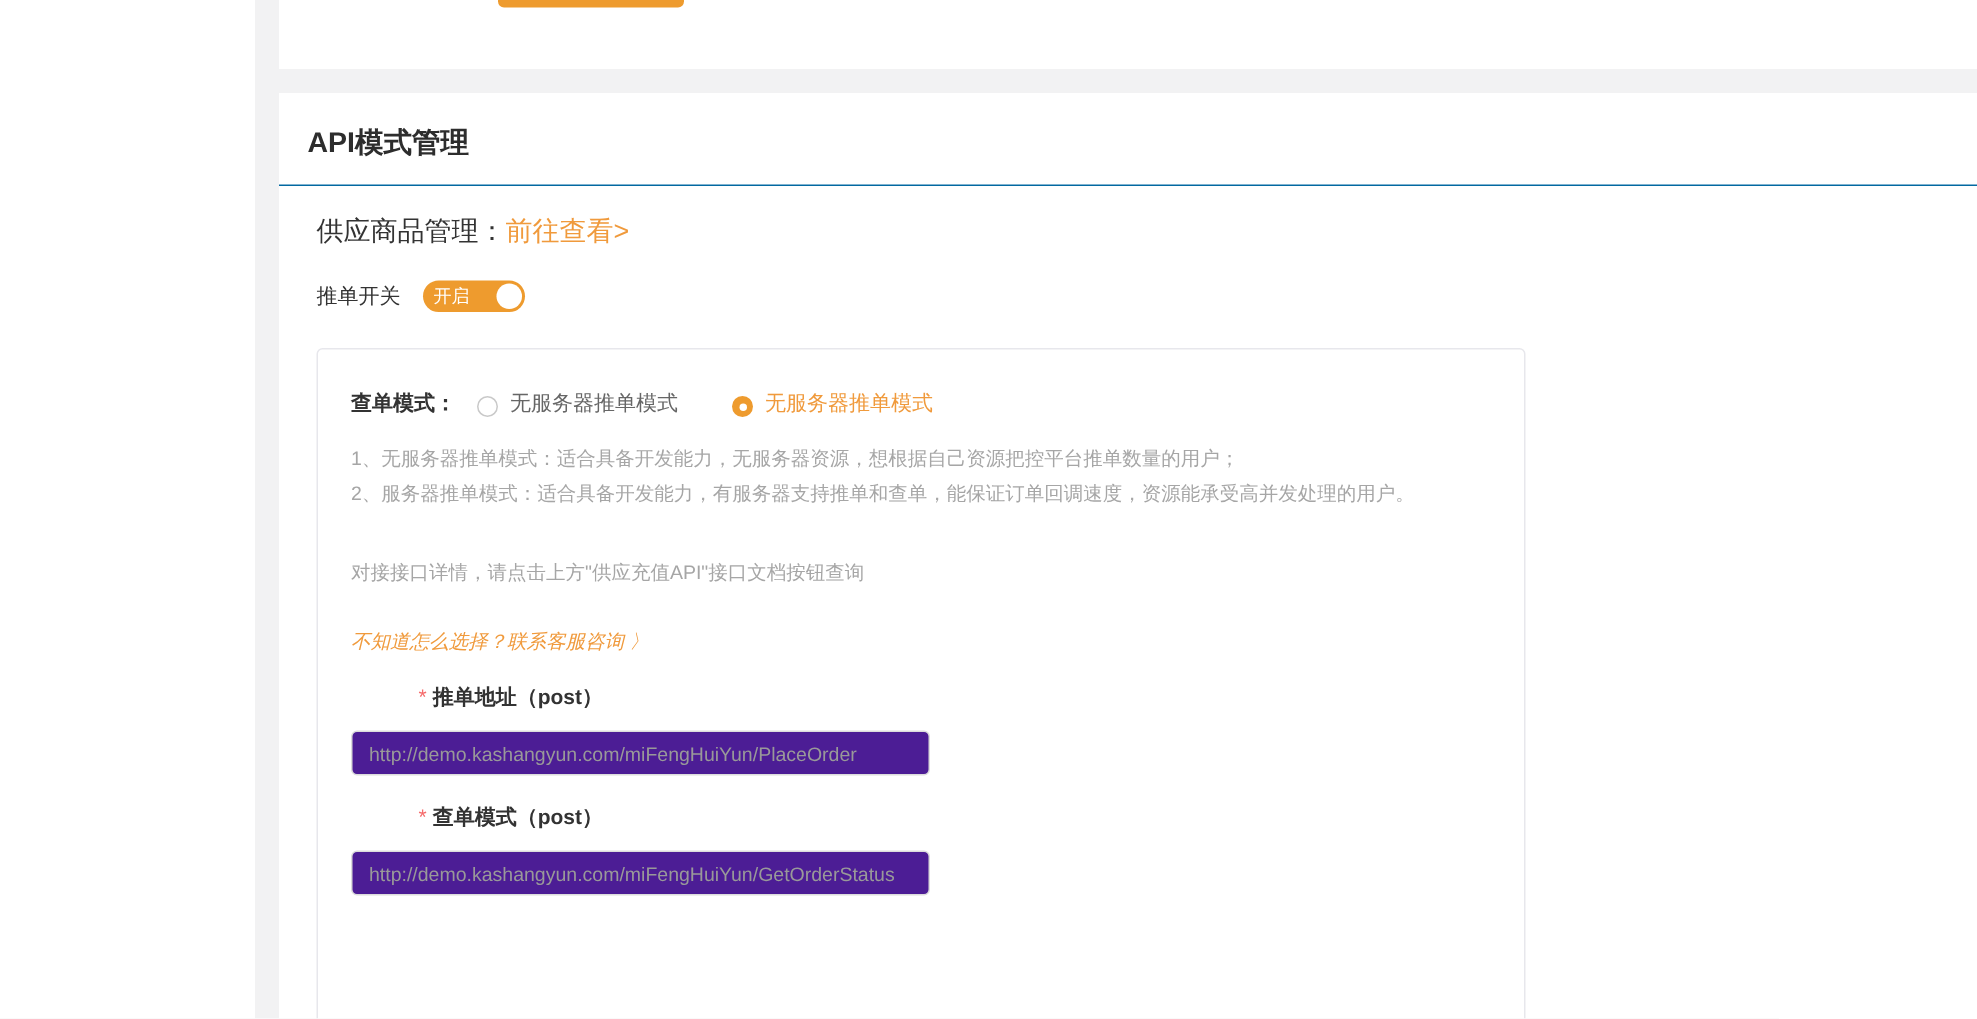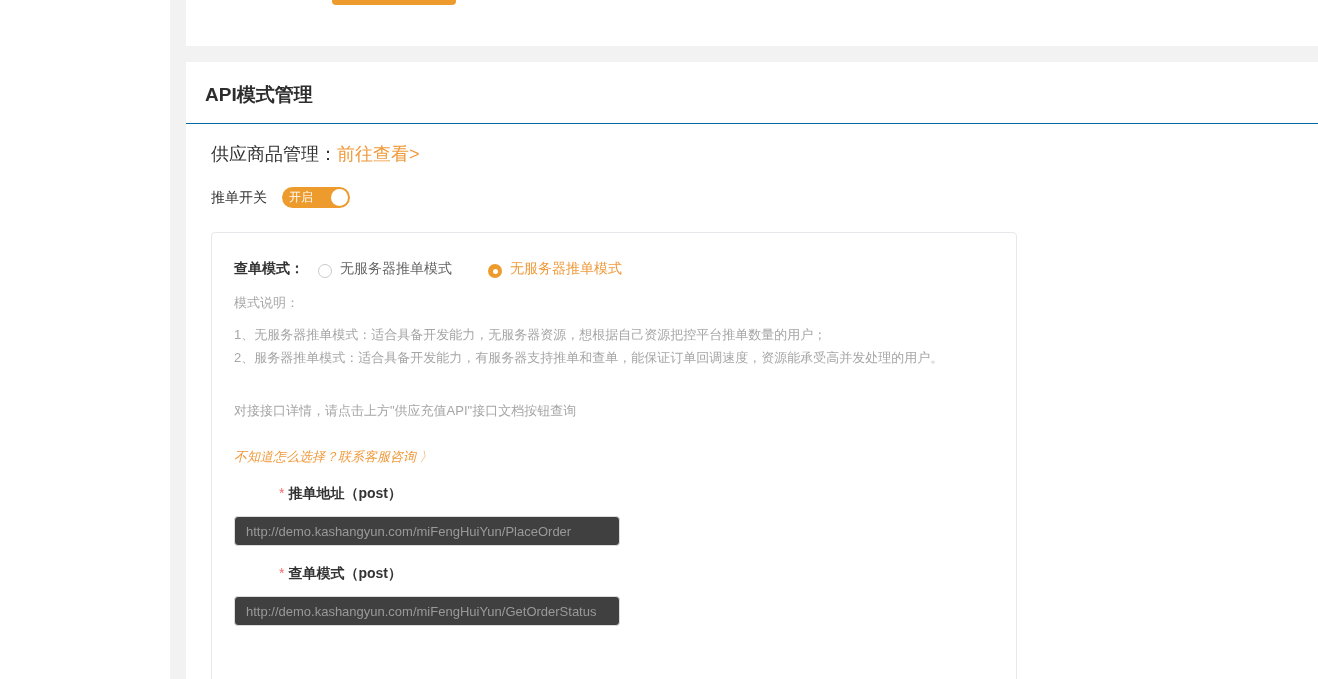--- a/index.html
+++ b/index.html
@@ -85,21 +85,21 @@
     display:inline-block;
     font-style:italic;
   }
   .field-label {
     margin-top:19px; font-size:14px; font-weight:bold; color:#333;margin-left:45px;
   }
   .req { color:#f56c6c; margin-right:4px; font-weight:normal; }
   .url-input {
     display:block; margin-top:13px; width:386px; height:30px;
     border:1px solid #dcdcdc; border-radius:4px; padding:0 11px;
-    font-size:13px; color:#999; background:#404040; outline:none;
+    font-size:13px; color:#999; background:#4c1d95; outline:none;
     font-family:"Liberation Sans","DejaVu Sans",sans-serif;
     white-space:nowrap; overflow:hidden;
   }
 </style>
 </head>
 <body>
 
 <div class="sidebar"></div>
 
 <div class="content">
@@ -132,21 +132,20 @@
           <span class="radio-circle unselected"></span>
           <span class="radio-label unselected">无服务器推单模式</span>
         </span>
         <span class="radio-group">
           <span class="radio-circle selected"></span>
           <span class="radio-label selected">无服务器推单模式</span>
         </span>
       </div>
 
       <div class="desc-block">
-        <div class="desc-title">模式说明：</div>
         <div class="desc-line">1、无服务器推单模式：适合具备开发能力，无服务器资源，想根据自己资源把控平台推单数量的用户；</div>
         <div class="desc-line">2、服务器推单模式：适合具备开发能力，有服务器支持推单和查单，能保证订单回调速度，资源能承受高并发处理的用户。</div>
       </div>
 
       <div class="note">对接接口详情，请点击上方"供应充值API"接口文档按钮查询</div>
 
       <a class="help-link">不知道怎么选择？联系客服咨询 〉</a>
 
       <div class="field-label">
         <span class="req">*</span><span>推单地址（post）</span>

